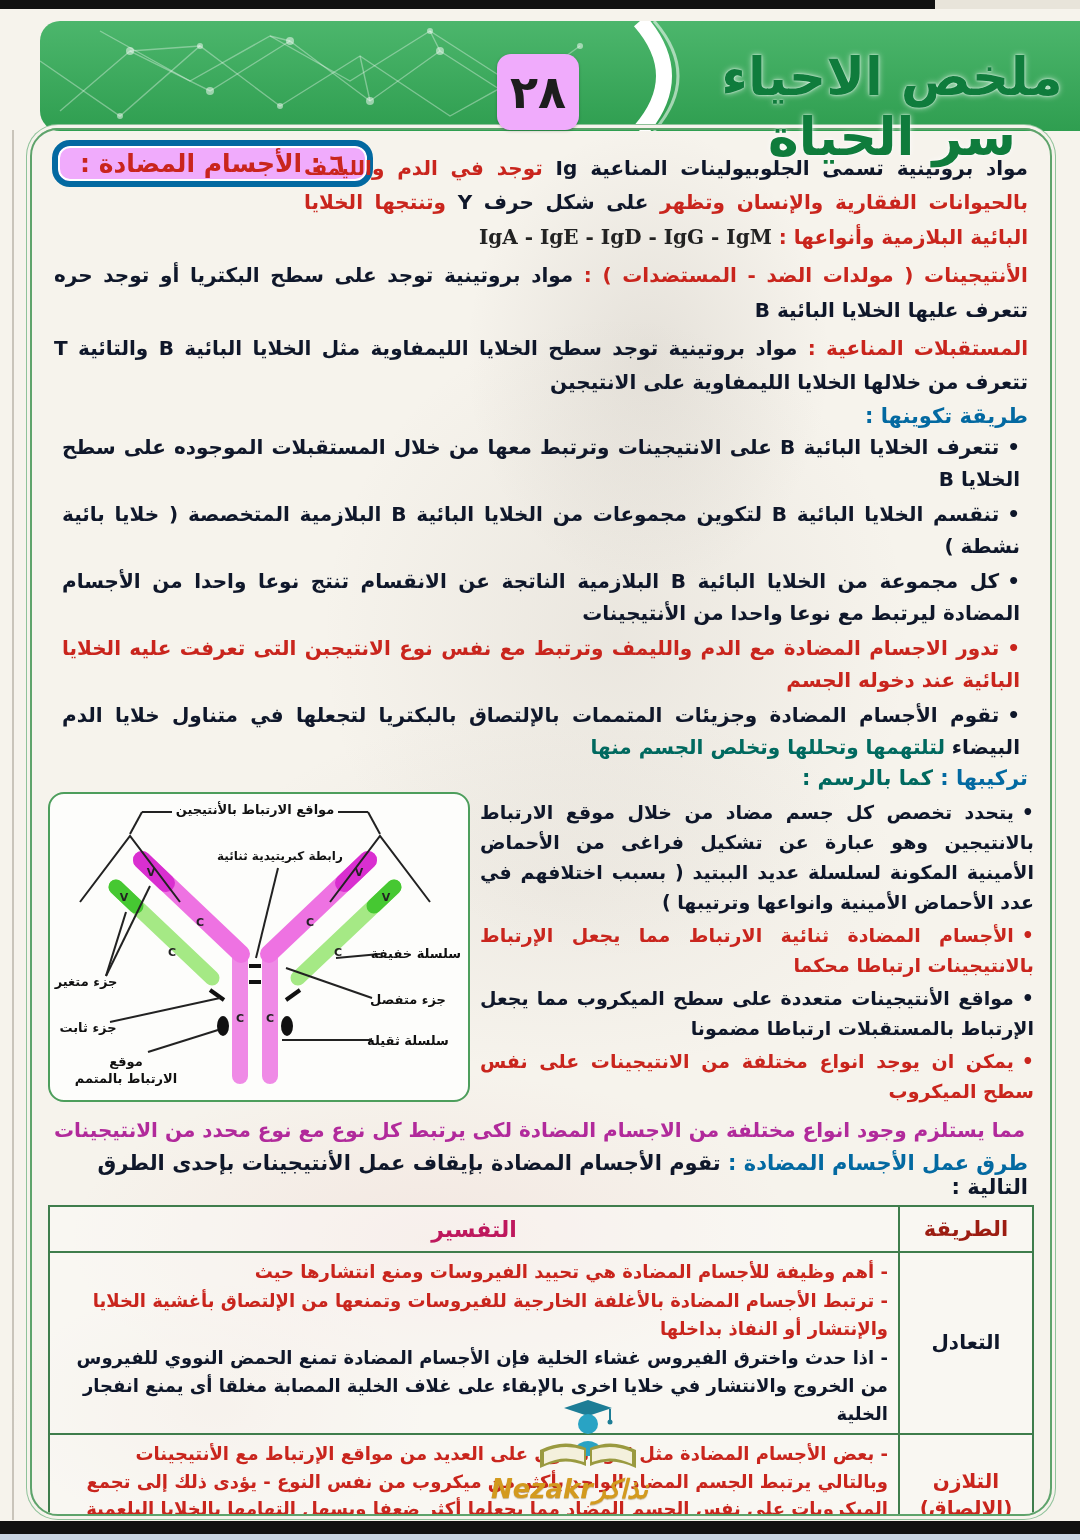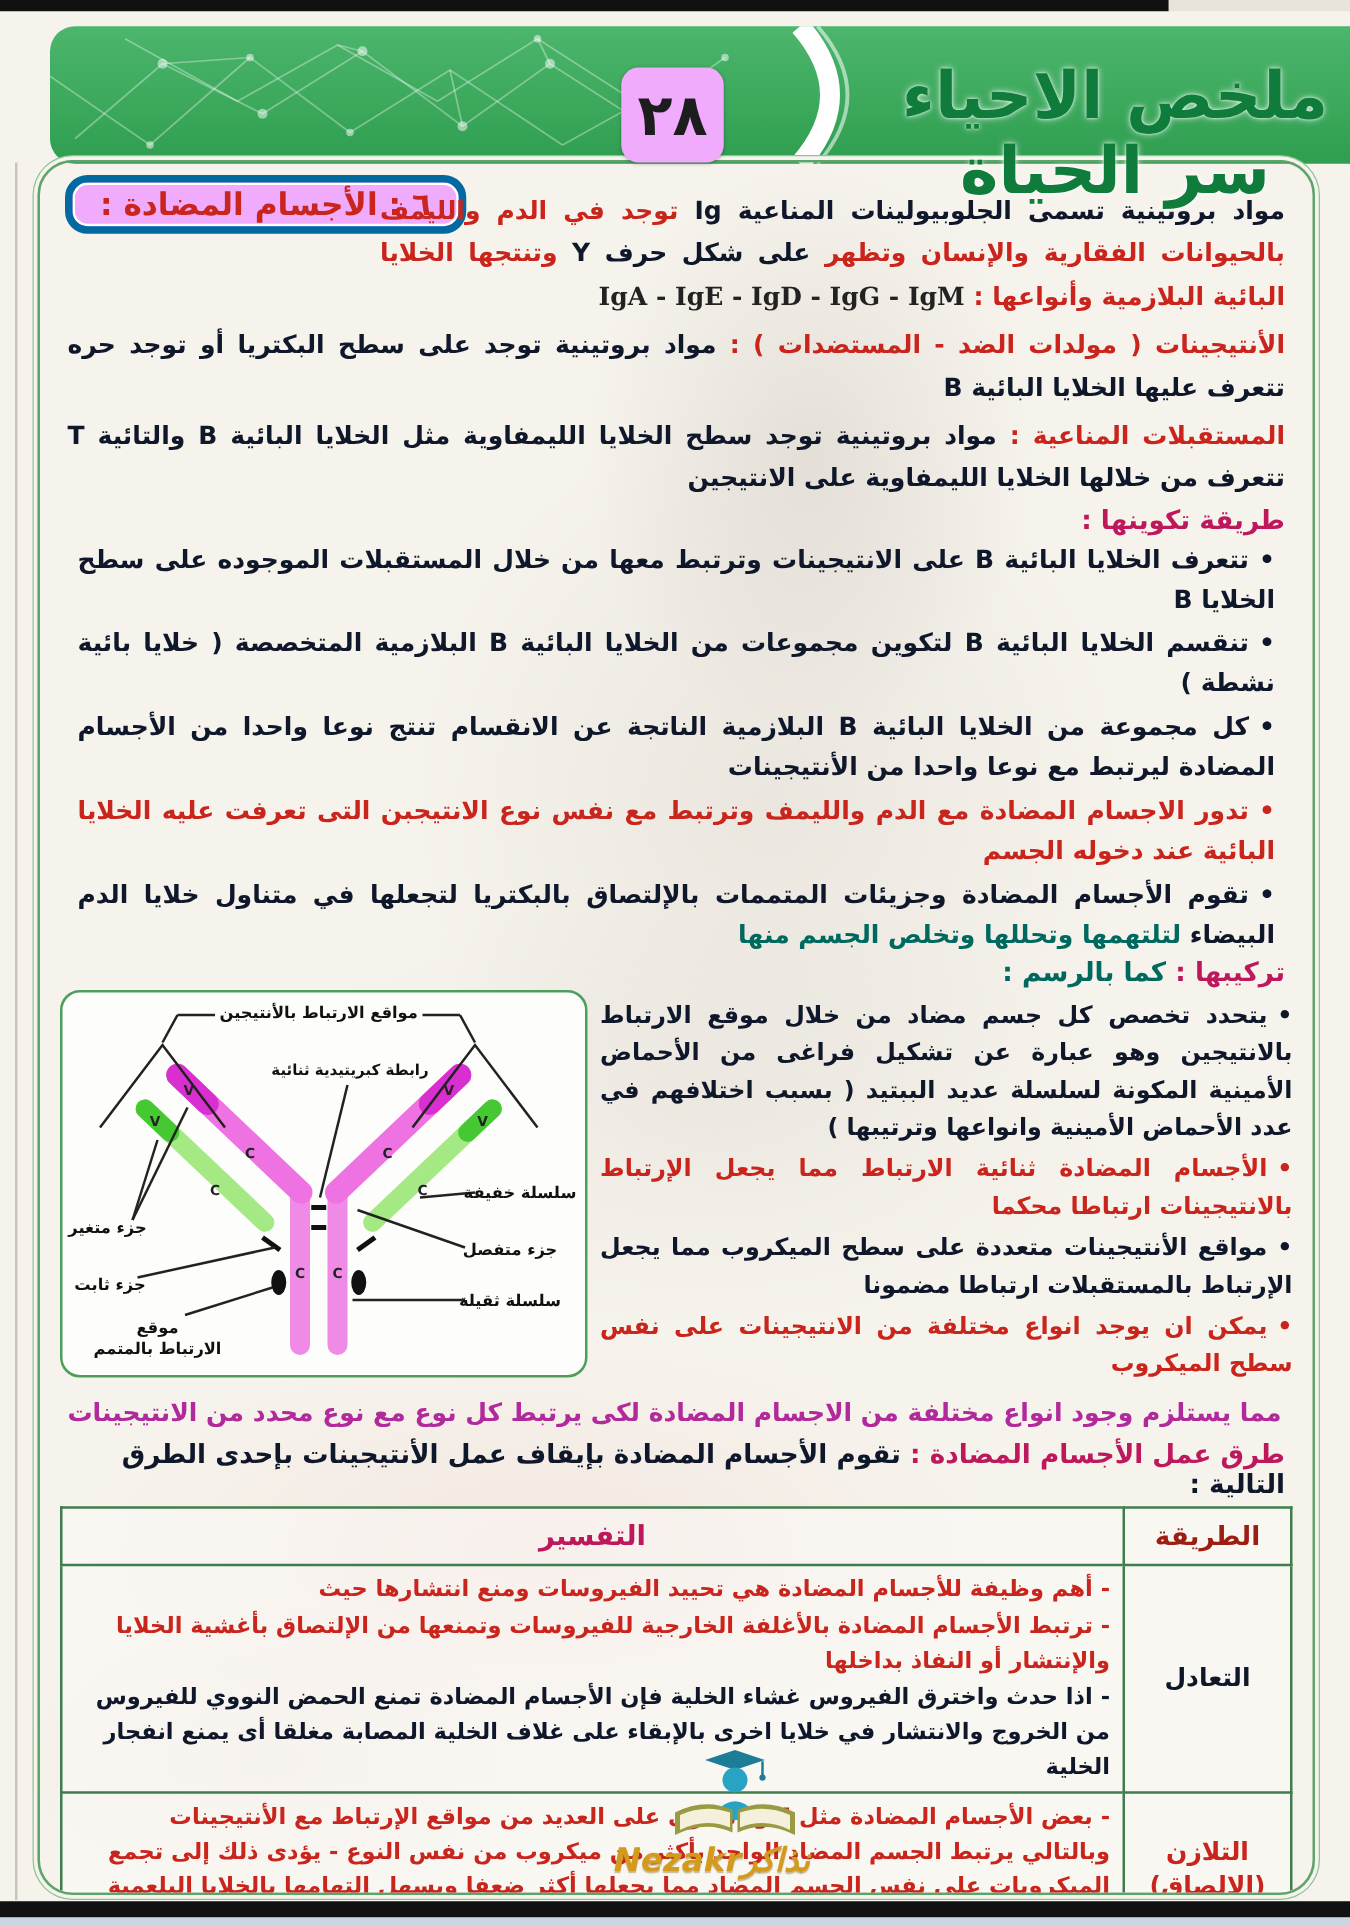--- a/index.html
+++ b/index.html
@@ -53,21 +53,21 @@
   
   .main-box{
     position:absolute;left:30px;top:128px;width:1022px;height:1388px;z-index:1;
     border:2px solid #5ea36b;border-radius:28px;
     box-shadow:0 0 0 3px #f6f3ec, 0 0 0 4px #8fc29a;
     padding:10px 16px;box-sizing:border-box;overflow:hidden;
     direction:rtl;
   }
 
   .c-blue{color:#0f172a;} .c-red{color:#c9251d;} .c-teal{color:#00695f;}
-  .c-green{color:#be185d;} .c-magenta{color:#b12a9b;} .c-dark{color:#222;}
+  .c-green{color:#0369a1;} .c-magenta{color:#b12a9b;} .c-dark{color:#222;}
   .serif{font-family:"DejaVu Serif",serif;font-weight:bold;}
   .badge-pill{
     display:inline-block;background:#f0abfc;border:6px solid #0369a1;border-radius:18px;
     padding:3px 22px;font-size:25px;font-weight:bold;color:#c9251d;
     box-shadow:0 0 0 2px #fff inset;
     text-align:center;
   }
   .para{font-size:20px;font-weight:bold;line-height:1.72;text-align:justify;margin:4px 6px;}
   .label-line{font-size:21px;font-weight:bold;margin:2px 6px;}
   .bullets{margin:0 14px;}

